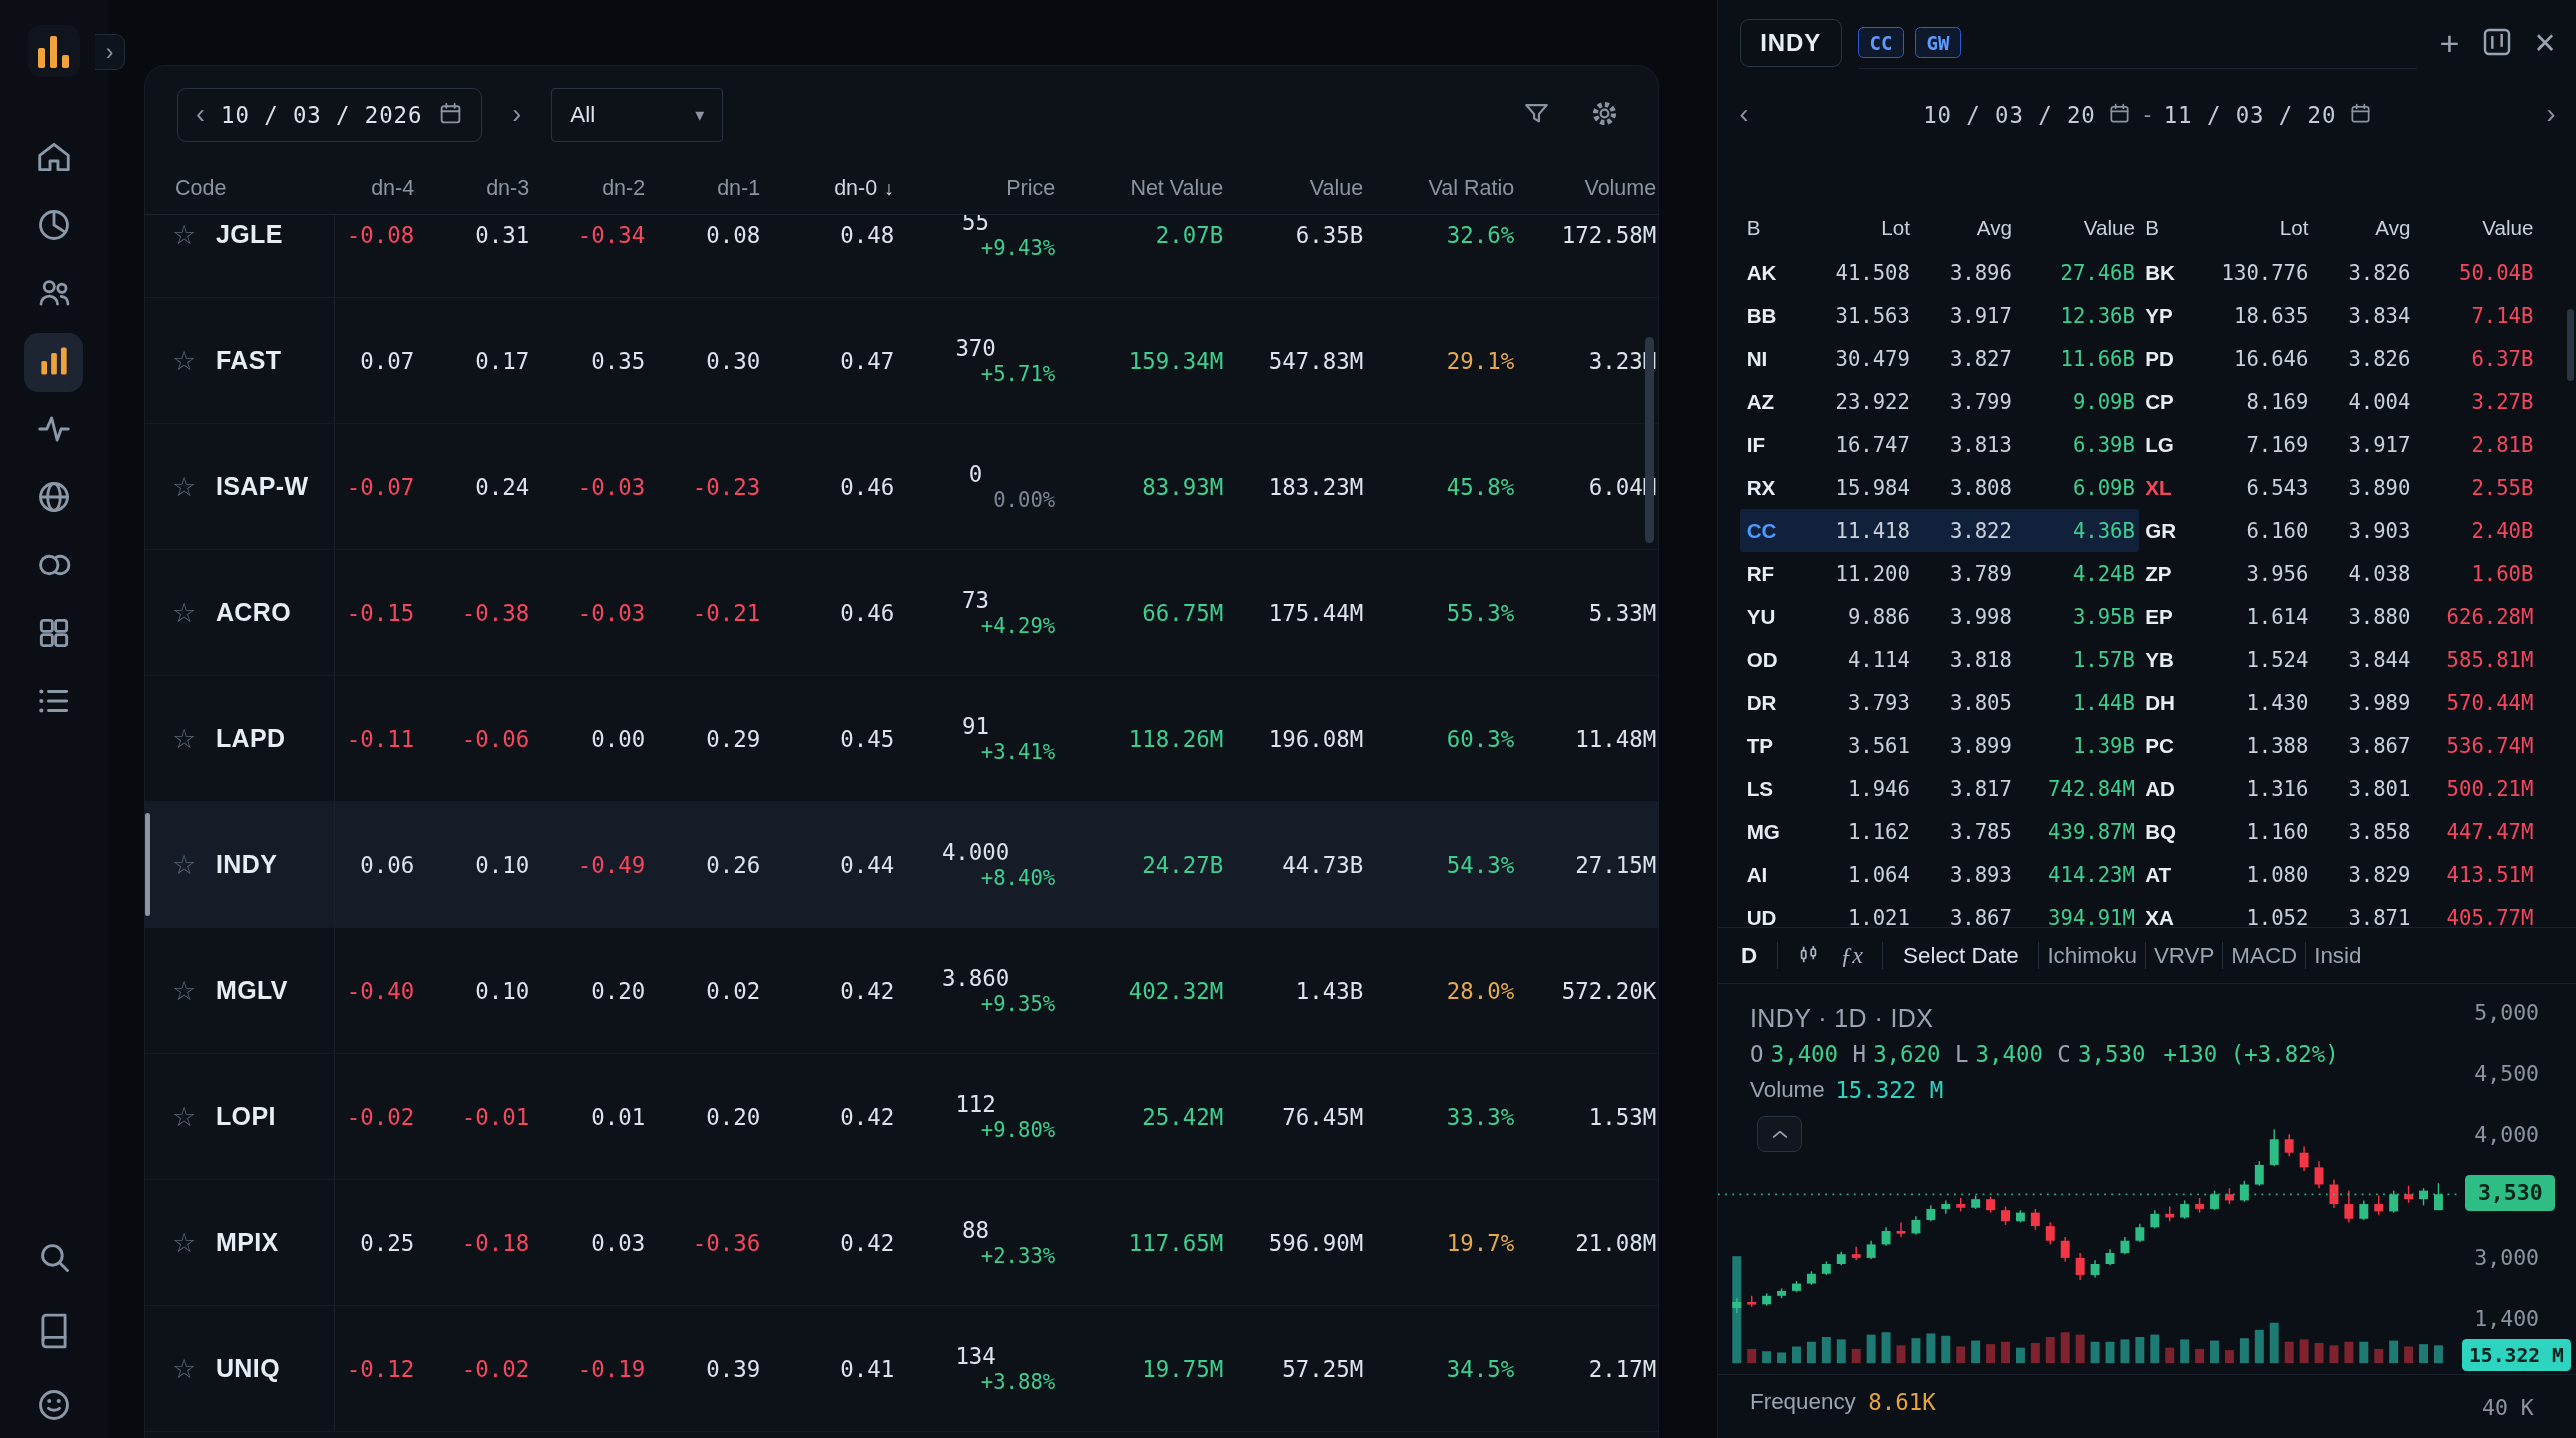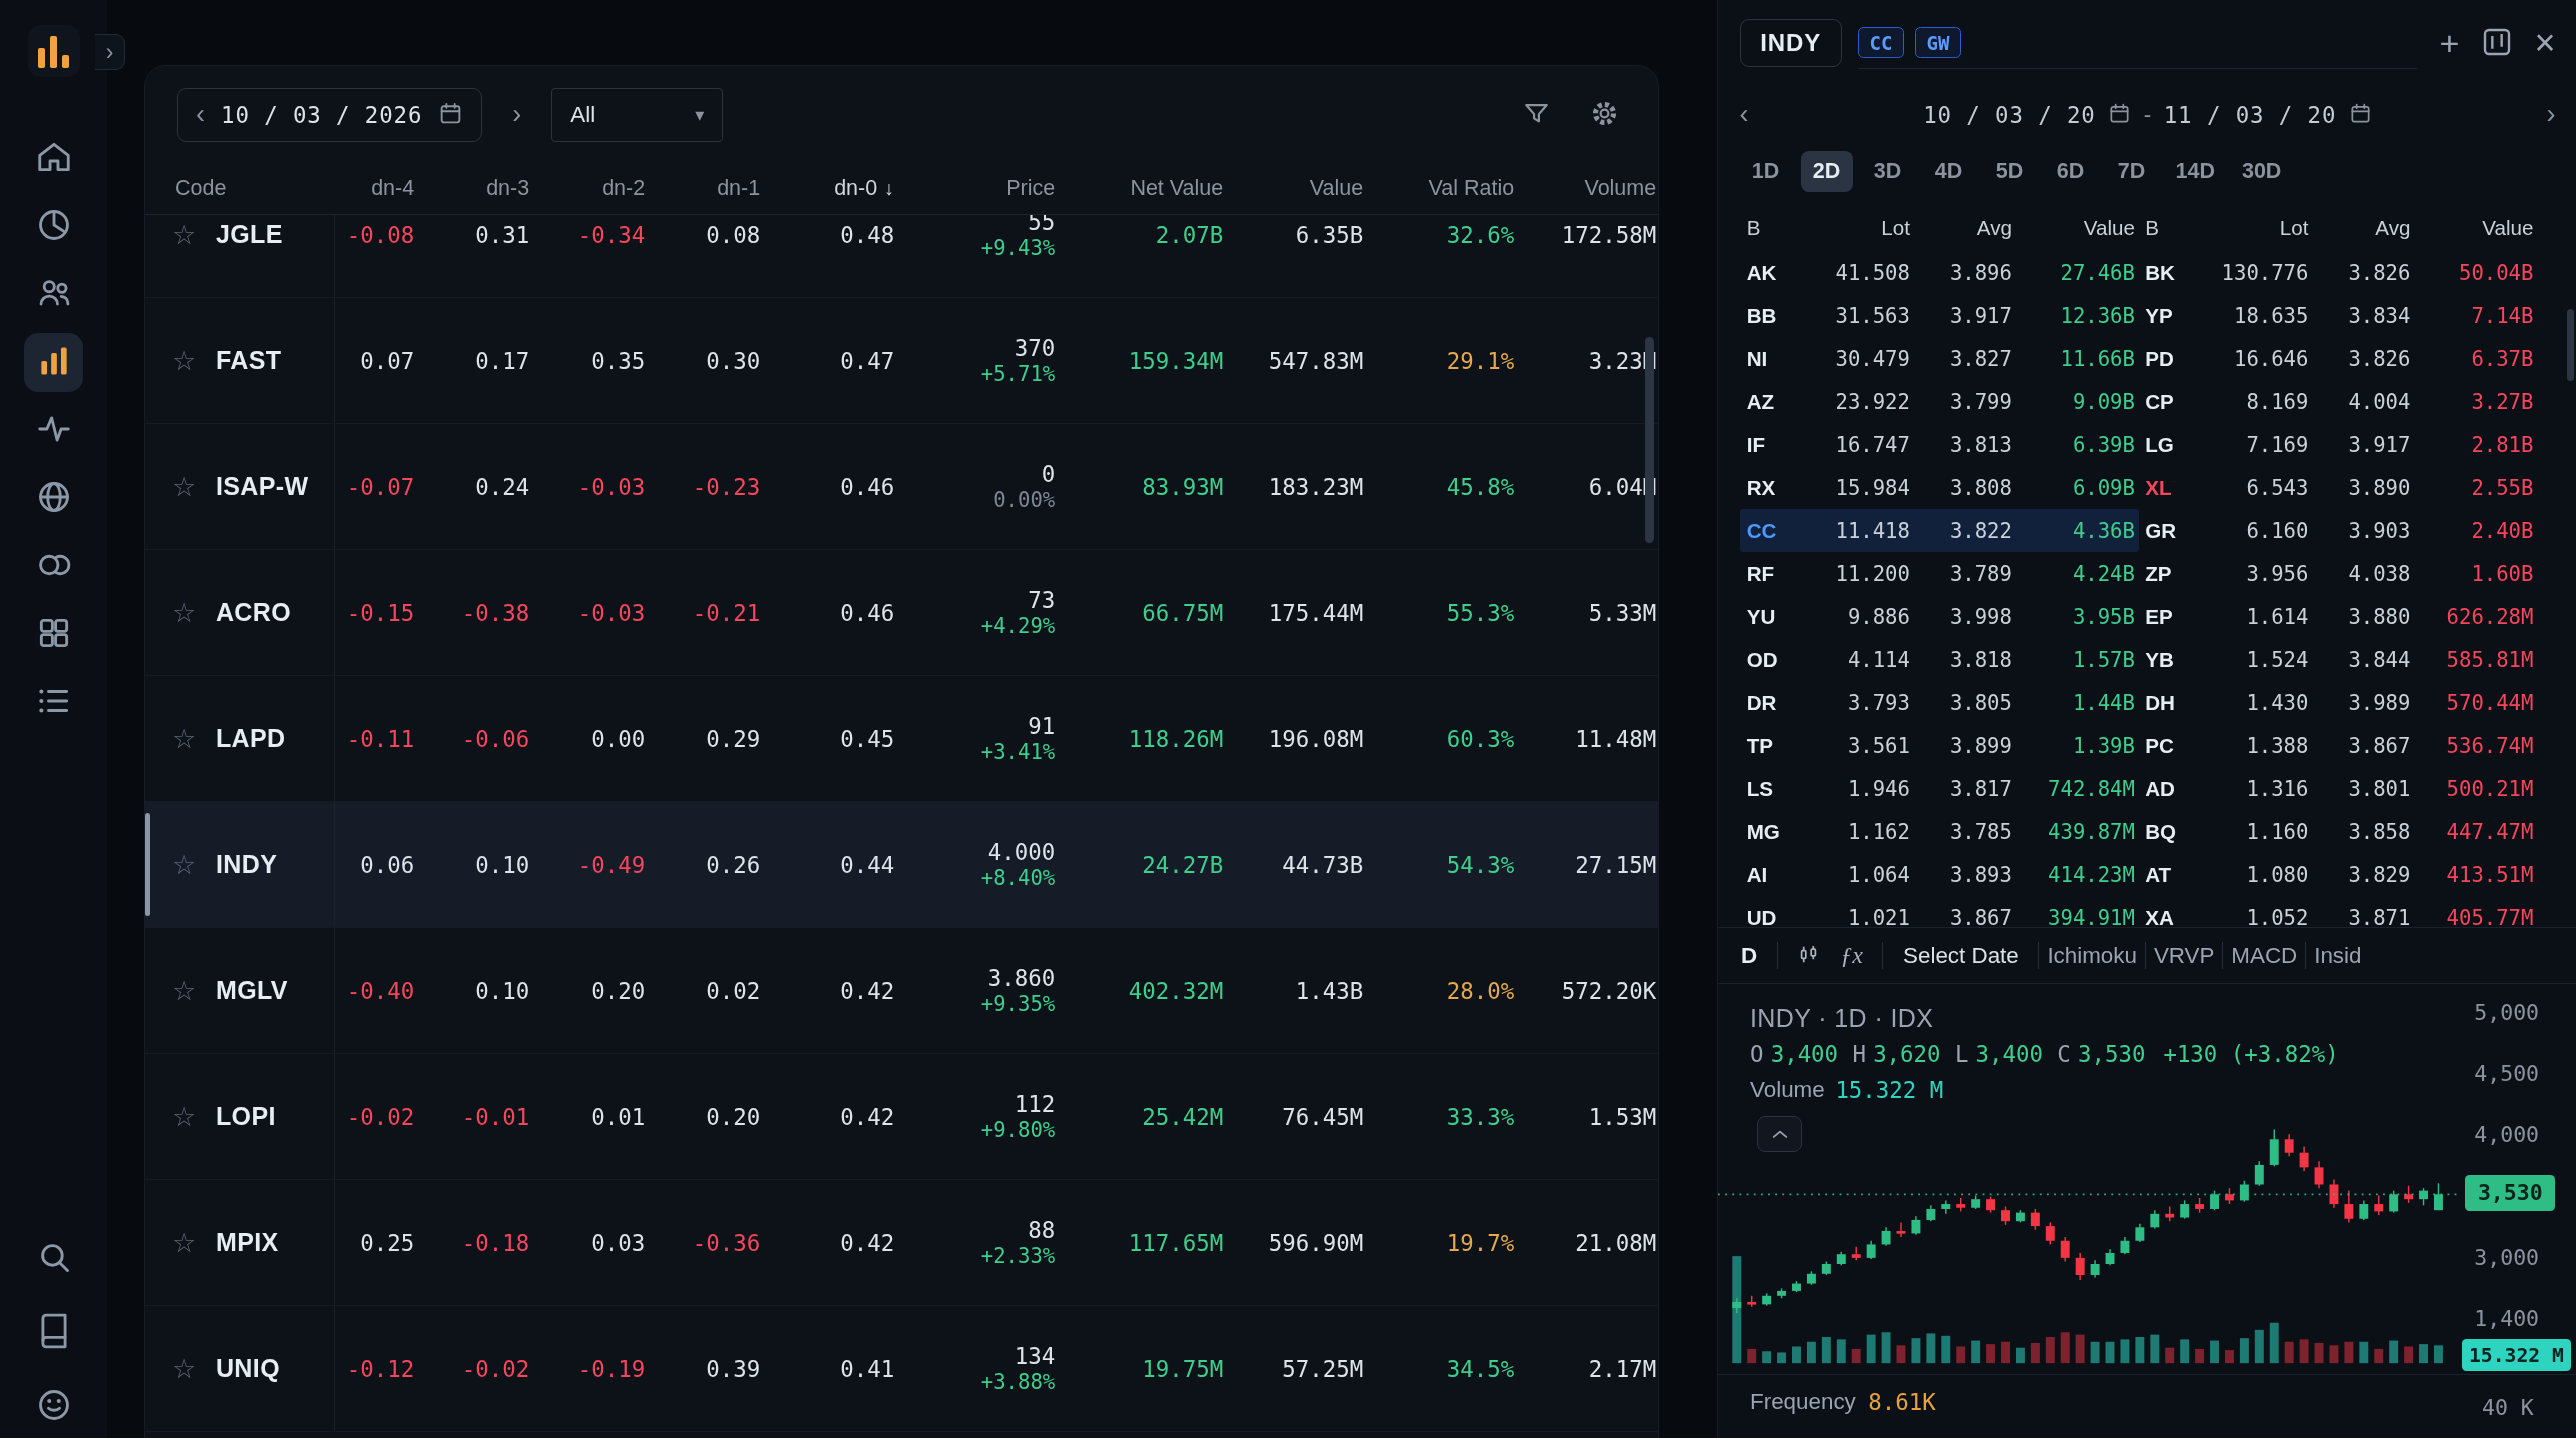--- a/index.html
+++ b/index.html
@@ -92,21 +92,21 @@
   .td { text-align:right; padding-right:1.8px; }
   .td.left { text-align:left; }
   .code-cell { display:flex; align-items:center; gap:19.7px; padding-left:27px; height:100%;
     border-right:0.9px solid #1a212b; }
   .star { color:#5b6675; font-size:27px; cursor:pointer; }
   .code { font-size:25px; font-weight:600; color:#e6edf3; letter-spacing:0.4px; }
   .num { font-family:"DejaVu Sans Mono", monospace; font-size:22.4px; color:#dde3ea; }
   .num.neg { color:#f6465d; }
   .num.green, .green { color:#3ecf8e; }
   .num.yellow { color:#e3a94c; }
-  .price-cell .price { font-size:22.4px; color:#dde3ea; line-height:1.25; }
+  .price-cell .price { font-size:22.4px; color:#dde3ea; line-height:1.25;text-align:center; }
   .price-cell .chg { font-size:20.6px; color:#3ecf8e; line-height:1.25; }
   .price-cell .chg.flat { color:#7d8694; }
   .v-scrollthumb {
     position:absolute; right:4.5px; top:271px; width:9px; height:206px;
     background:#2c3544; border-radius:4.5px;
   }
 
   
   .detail {
     position:absolute; left:1717px; top:0; width:859px; height:1438px;
@@ -576,31 +576,20 @@
       <span class="dash">-</span>
       <span class="d-date-text mono">11 / 03 / 20</span>
       <span><svg class="cal-sm" viewBox="0 0 24 24">
             <rect x="3.5" y="5" width="17" height="15.5" rx="2"></rect>
             <path d="M3.5 9.8 H20.5 M8 2.8 V6.5 M16 2.8 V6.5"></path>
           </svg></span>
     </div>
     <button class="ghost-chev">›</button>
   </div>
 
-  <div class="d-ranges" id="ranges">
-      <button class="range">1D</button>
-      <button class="range active">2D</button>
-      <button class="range">3D</button>
-      <button class="range">4D</button>
-      <button class="range">5D</button>
-      <button class="range">6D</button>
-      <button class="range">7D</button>
-      <button class="range">14D</button>
-      <button class="range">30D</button>
-    </div>
 
   <div class="d-brokers">
     <div class="btable buy" id="buyers">
         <div class="brow bhead">
           <div class="bcell left">B</div>
           <div class="bcell">Lot</div>
           <div class="bcell">Avg</div>
           <div class="bcell">Value</div>
         </div>
         <div class="brow">

